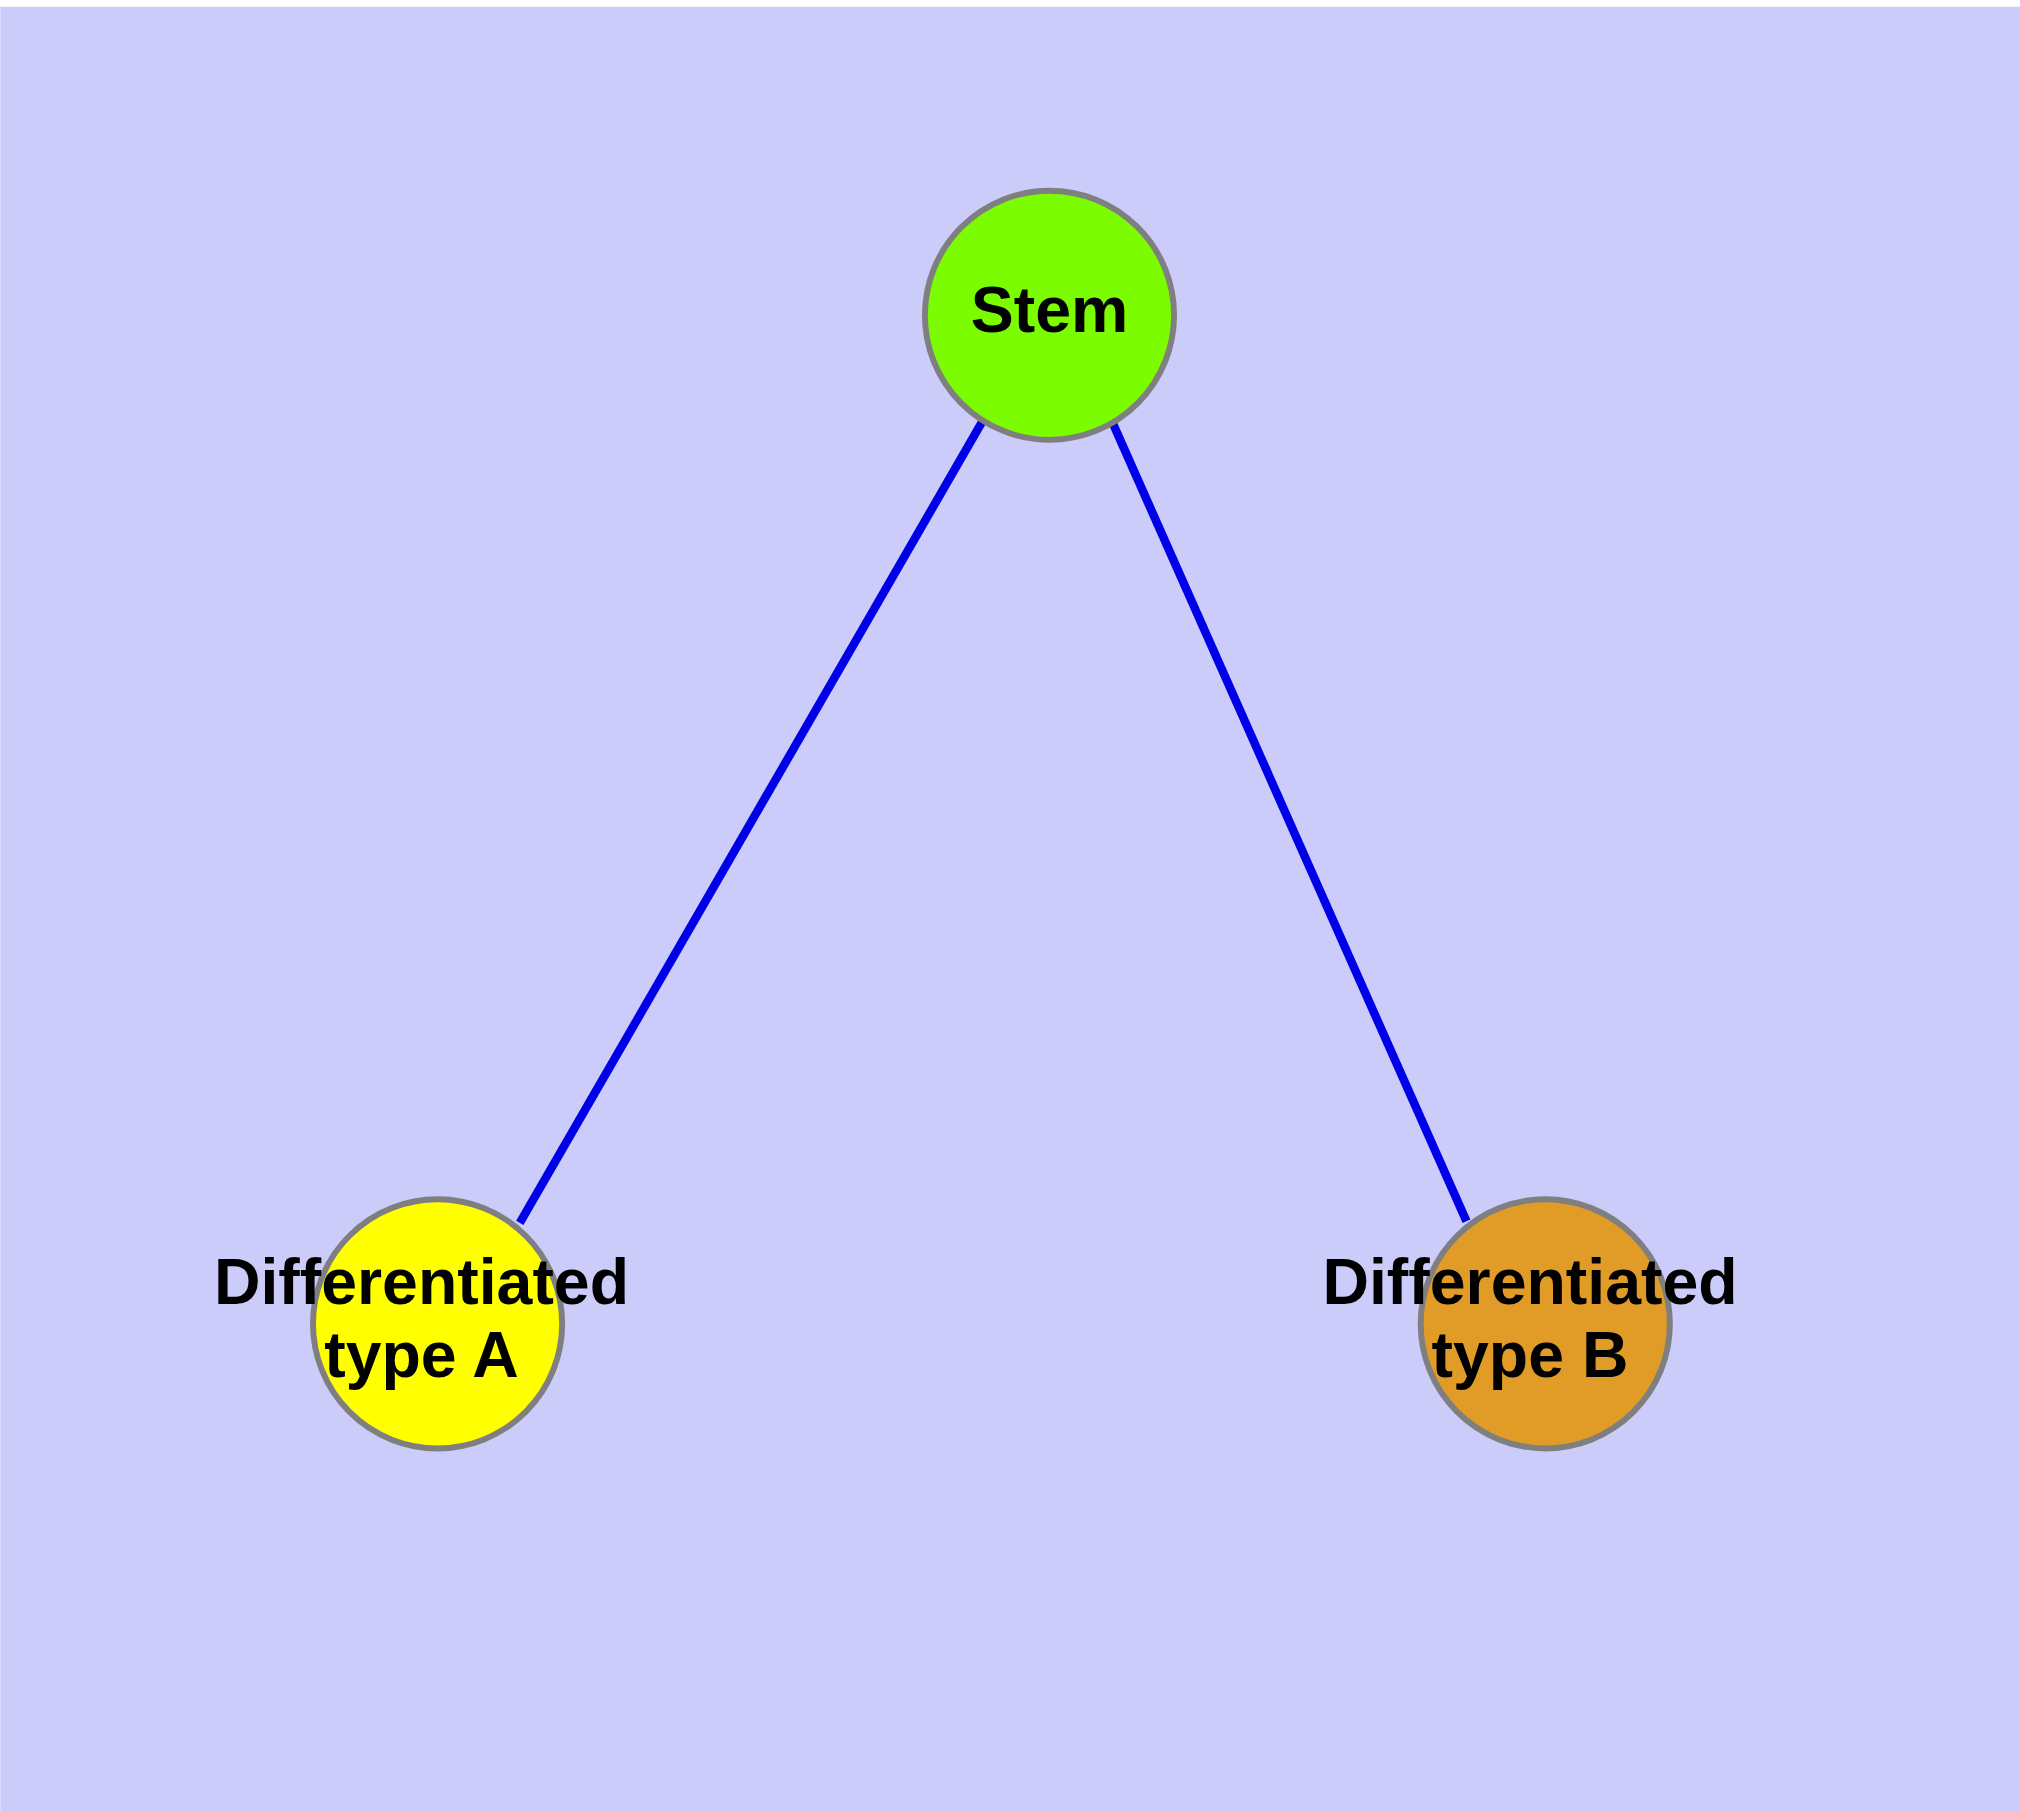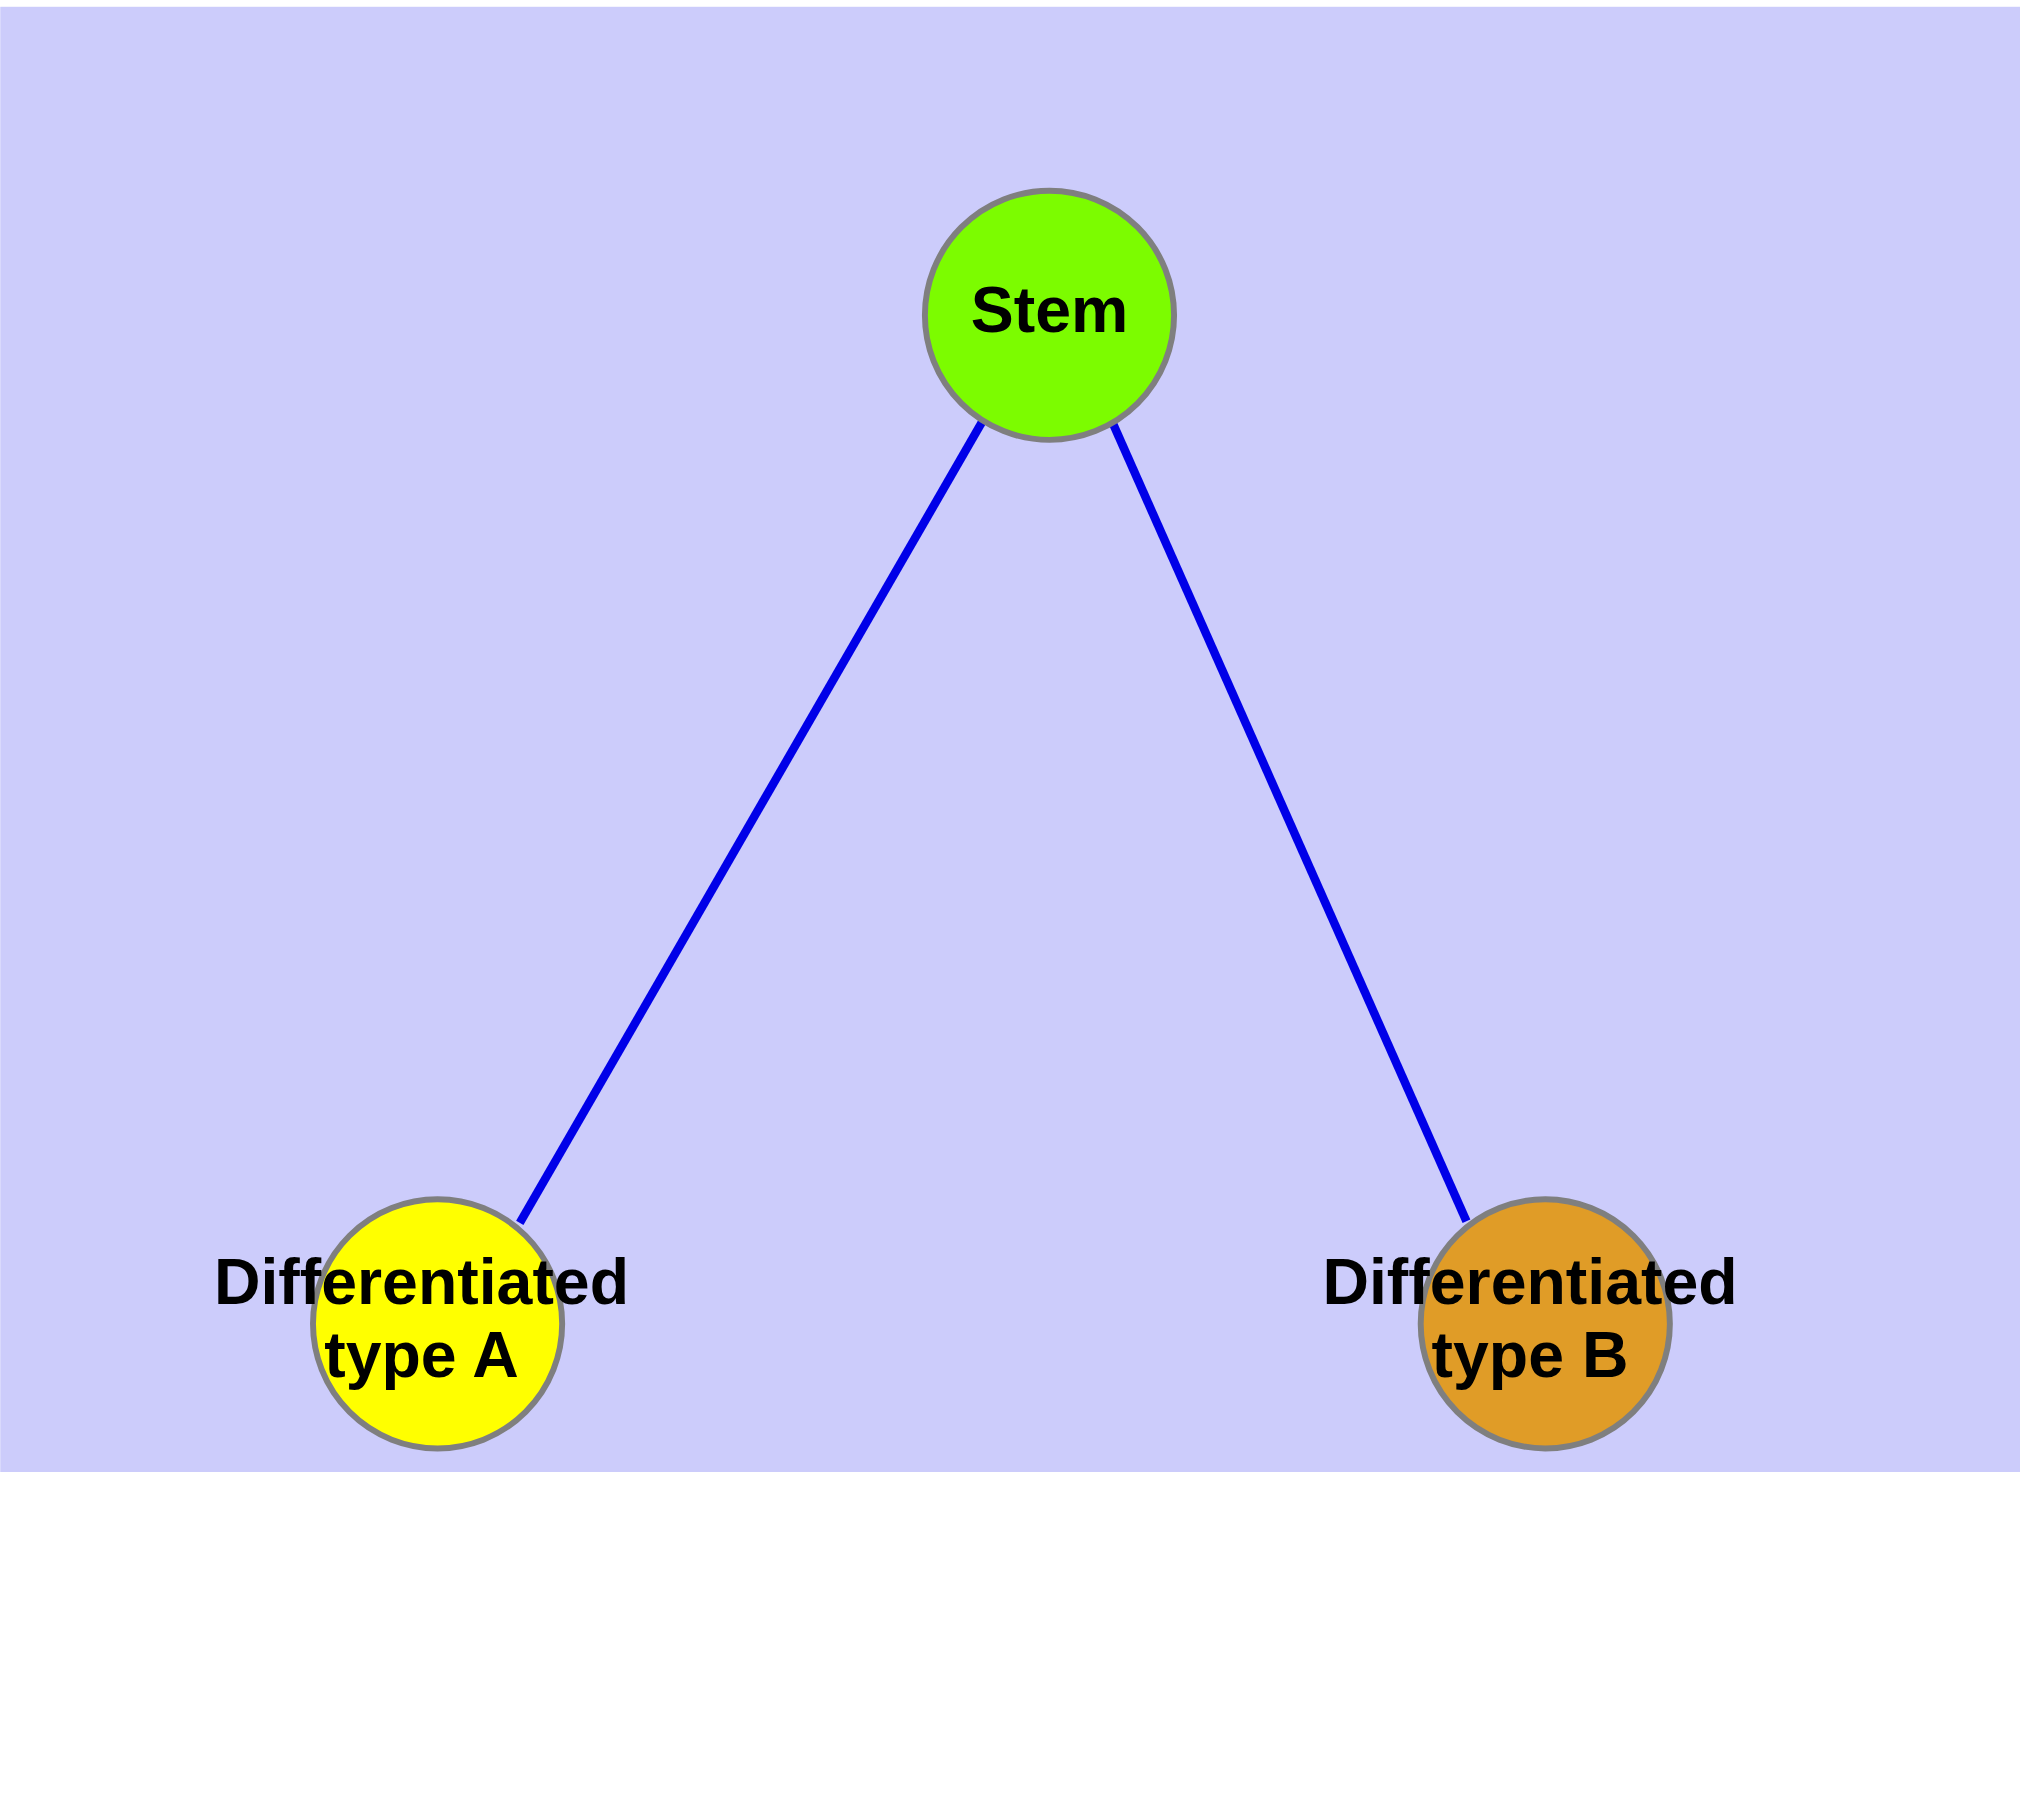--- a/index.html
+++ b/index.html
@@ -3,21 +3,21 @@
 <meta charset="utf-8">
 <style>
   html, body {
     margin: 0;
     padding: 0;
     background: #ffffff;
   }
   #canvas {
     position: relative;
     width: 2021px;
-    height: 1472px;
+    height: 1812px;
     overflow: hidden;
     background: #ffffff;
     font-family: "Liberation Sans", sans-serif;
   }
   #graph-svg {
     position: absolute;
     left: 0;
     top: 0;
     width: 2021px;
     height: 1812px;

